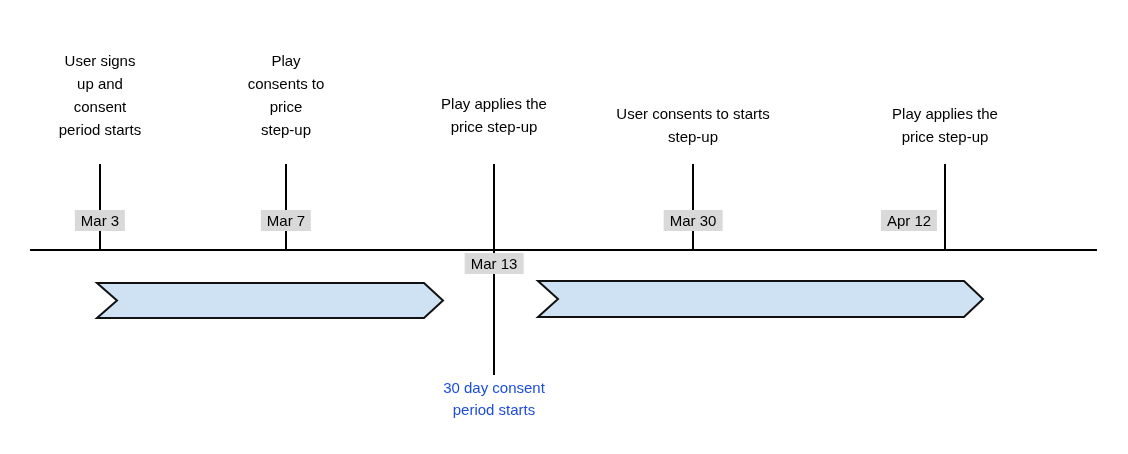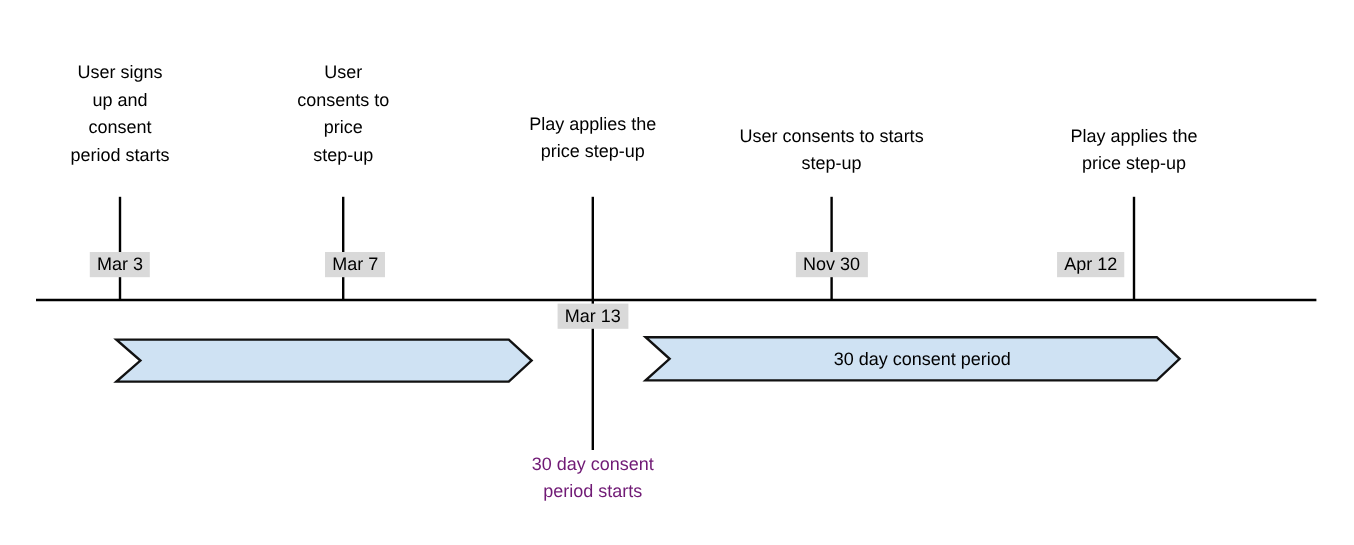--- a/index.html
+++ b/index.html
@@ -41,32 +41,32 @@
     font-size: 15px;
     color: #000000;
   }
   .annotation {
     position: absolute;
     transform: translateX(-50%);
     text-align: center;
     font-size: 15px;
     line-height: 22px;
     white-space: pre-line;
-    color: #701a75;
+    color: #1d4ed8;
   }
 
   
   .ev1 { left: 100px; top: 49px; }
   .ev2 { left: 286px; top: 49px; }
   .ev3 { left: 494px; top: 92px; }
   .ev4 { left: 693px; top: 102px; }
   .ev5 { left: 945px; top: 102px; }
 
   .bd1 { left: 100px; top: 210px; }
-  .bd2 { left: 296px; top: 210px; }
+  .bd2 { left: 286px; top: 210px; }
   .bd3 { left: 494px; top: 210px; margin-top: 43px; }
   .bd4 { left: 693px; top: 210px; }
   .bd5 { left: 909px; top: 210px; text-align: right; }
 
   .p1 { left: 99px;  top: 283px; width: 344px; height: 35px; padding-left: 14px; box-sizing: border-box; }
   .p2 { left: 540px; top: 281px; width: 443px; height: 36px; padding-left: 14px; box-sizing: border-box; }
 
   .ann1 { left: 494px; top: 377px; }
 </style>
 </head>
@@ -85,35 +85,34 @@
     <line x1="945" y1="164" x2="945" y2="250" stroke="#000000" stroke-width="2"></line>
 
     <polygon points="97,283 424,283 443,300.5 424,318 97,318 117,300.5" fill="#cfe2f3" stroke="#111111" stroke-width="2" stroke-linejoin="miter"></polygon>
     <polygon points="538,281 964,281 983,299 964,317 538,317 558,299" fill="#cfe2f3" stroke="#111111" stroke-width="2" stroke-linejoin="miter"></polygon>
   </svg>
 
   <div class="event-label ev1">User signs
 up and
 consent
 period starts</div>
-  <div class="event-label ev2">User
+  <div class="event-label ev2">Play
 consents to
 price
 step-up</div>
   <div class="event-label ev3">Play applies the
 price step-up</div>
   <div class="event-label ev4">User consents to starts
 step-up</div>
   <div class="event-label ev5">Play applies the
 price step-up</div>
 
   <div class="date-badge bd1">Mar 3</div>
   <div class="date-badge bd2">Mar 7</div>
   <div class="date-badge bd3">Mar 13</div>
-  <div class="date-badge bd4">Nov 30</div>
+  <div class="date-badge bd4">Mar 30</div>
   <div class="date-badge bd5">Apr 12</div>
 
-  <div class="period-label p2">30 day consent period</div>
 
   <div class="annotation ann1">30 day consent
 period starts</div>
 
 </div>
 
 </body></html>

